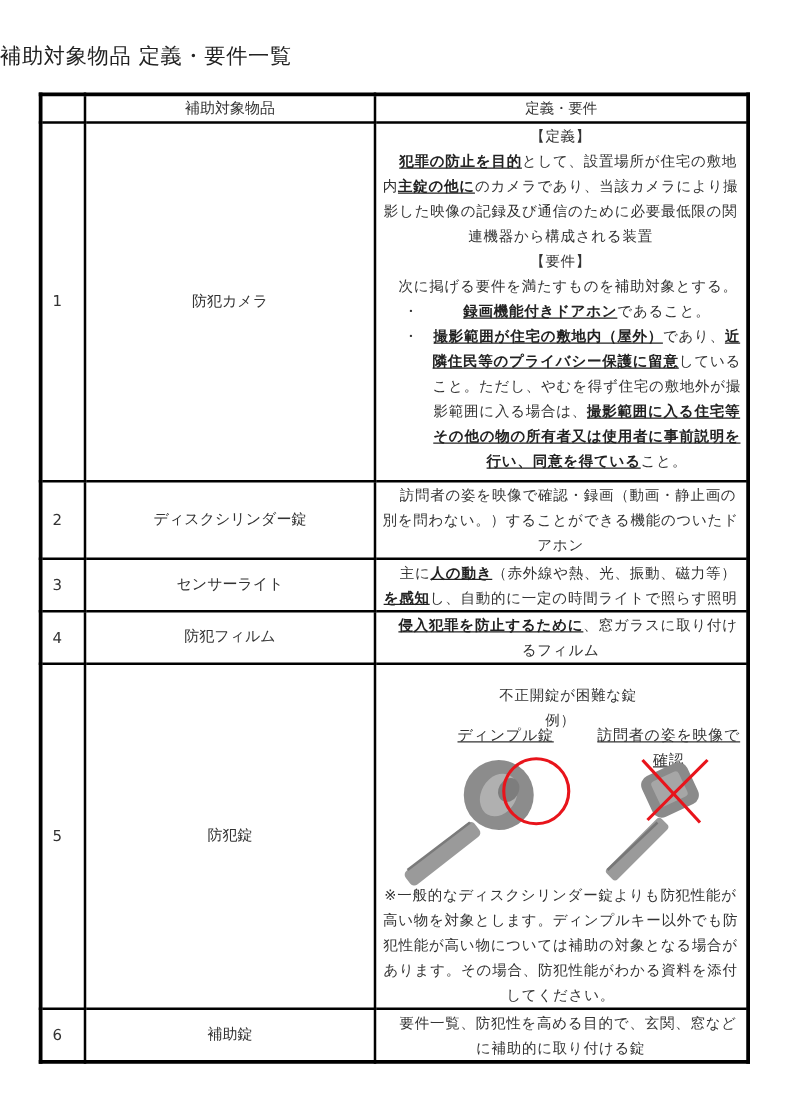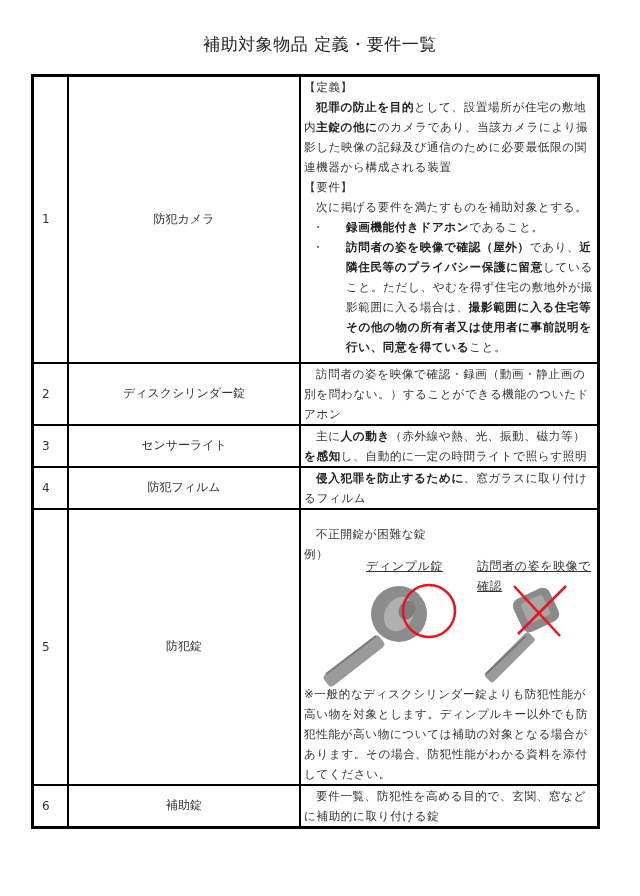--- a/index.html
+++ b/index.html
@@ -1,58 +1,63 @@
 <!DOCTYPE html>
 <html><head>
 <meta charset="utf-8">
 <style>
   html, body { margin: 0; padding: 0; background: #ffffff; }
   body { width: 640px; height: 896px; position: relative; overflow: hidden;
          font-family: "DejaVu Sans", "Liberation Sans", sans-serif; color: #333; }
-  .title { position: absolute; top: 33px; left: 0; width: 640px; text-align: center;
+  .title { position: absolute; top: 33px; left: 0; width: 640px; 
            font-size: 17px; color: #222; letter-spacing: 0.5px; }
   table.main { position: absolute; left: 31px; top: 74px; width: 569px;
                border-collapse: collapse; border: 3px solid #000; table-layout: fixed; }
   table.main td, table.main th { border: 2px solid #000; padding: 0; vertical-align: middle; }
   th { font-weight: normal; font-size: 11.5px; height: 19px; text-align: center; color: #333; }
   .c-no { width: 25px; text-align: left; padding-left: 8px !important; font-size: 12px; }
   .c-item { width: 230px; text-align: center; font-size: 12px; }
   .c-def { font-size: 11.6px; line-height: 20px; padding: 0 4px 0 3px !important;
-           vertical-align: top !important; letter-spacing: 0.6px; color: #333; }
-  .b { font-weight: bold; color: #222; }
+           vertical-align: top !important; letter-spacing: 0.6px; color: #333; text-align: center; }
+  .b { font-weight: bold; text-decoration: underline; color: #222; }
   .ind { padding-left: 12px; }
   .bul { display: flex; }
   .bul .dot { width: 34px; flex: none; padding-left: 8px; }
   .bul .txt { flex: 1; }
   .keys { position: relative; height: 120px; }
   .klabel { position: absolute; top: 0; font-size: 12px; text-decoration: underline; }
 </style>
 </head>
 <body>
 
 <div class="title">補助対象物品 定義・要件一覧</div>
 
 <table class="main">
   <tbody>
+      <tr style="height:22px">
+    <th class="c-no"></th>
+    <th class="c-item">補助対象物品</th>
+    <th>定義・要件</th>
+  </tr>
 
   <tr style="height:287px">
     <td class="c-no">1</td>
     <td class="c-item">防犯カメラ</td>
     <td class="c-def">
       <div>【定義】</div>
       <div><span class="ind"></span><span class="b">犯罪の防止を目的</span><span>として、設置場所が住宅の敷地内</span><span class="b">主錠の他に</span><span>のカメラであり、当該カメラにより撮影した映像の記録及び通信のために必要最低限の関連機器から構成される装置</span></div>
       <div>【要件】</div>
       <div class="ind">次に掲げる要件を満たすものを補助対象とする。</div>
       <div class="bul">
         <span class="dot">・</span>
         <span class="txt"><span class="b">録画機能付きドアホン</span><span>であること。</span></span>
       </div>
       <div class="bul">
         <span class="dot">・</span>
-        <span class="txt"><span class="b">訪問者の姿を映像で確認（屋外）</span><span>であり、</span><span class="b">近隣住民等のプライバシー保護に留意</span><span>していること。ただし、やむを得ず住宅の敷地外が撮影範囲に入る場合は、</span><span class="b">撮影範囲に入る住宅等その他の物の所有者又は使用者に事前説明を行い、同意を得ている</span><span>こと。</span></span>
+        <span class="txt"><span class="b">撮影範囲が住宅の敷地内（屋外）</span><span>であり、</span><span class="b">近隣住民等のプライバシー保護に留意</span><span>していること。ただし、やむを得ず住宅の敷地外が撮影範囲に入る場合は、</span><span class="b">撮影範囲に入る住宅等その他の物の所有者又は使用者に事前説明を行い、同意を得ている</span><span>こと。</span></span>
       </div>
     </td>
   </tr>
 
   <tr style="height:61px">
     <td class="c-no">2</td>
     <td class="c-item">ディスクシリンダー錠</td>
     <td class="c-def"><span class="ind"></span><span>訪問者の姿を映像で確認・録画（動画・静止画の別を問わない。）することができる機能のついたドアホン</span></td>
   </tr>
 

